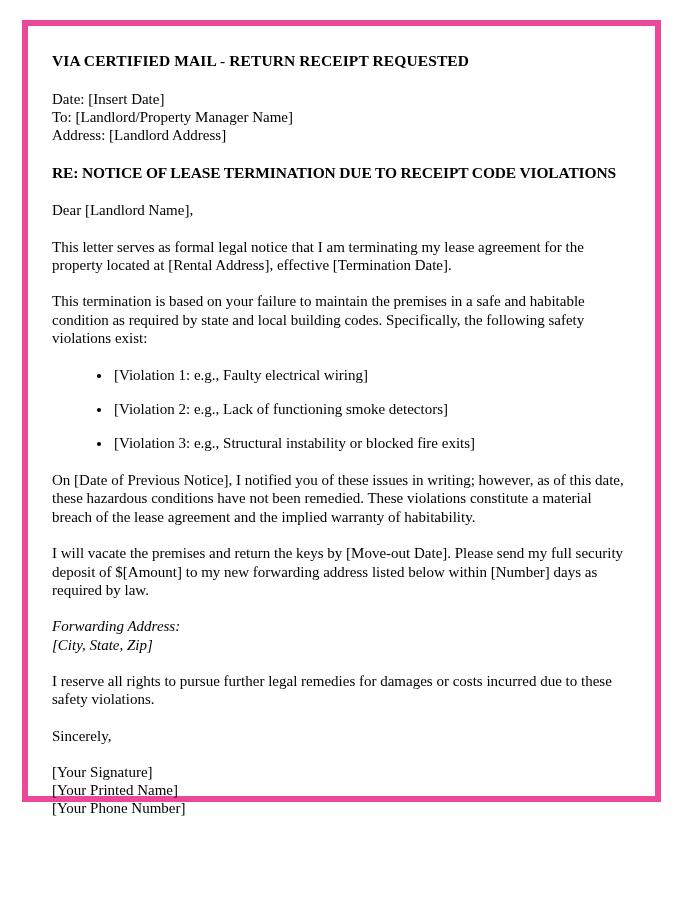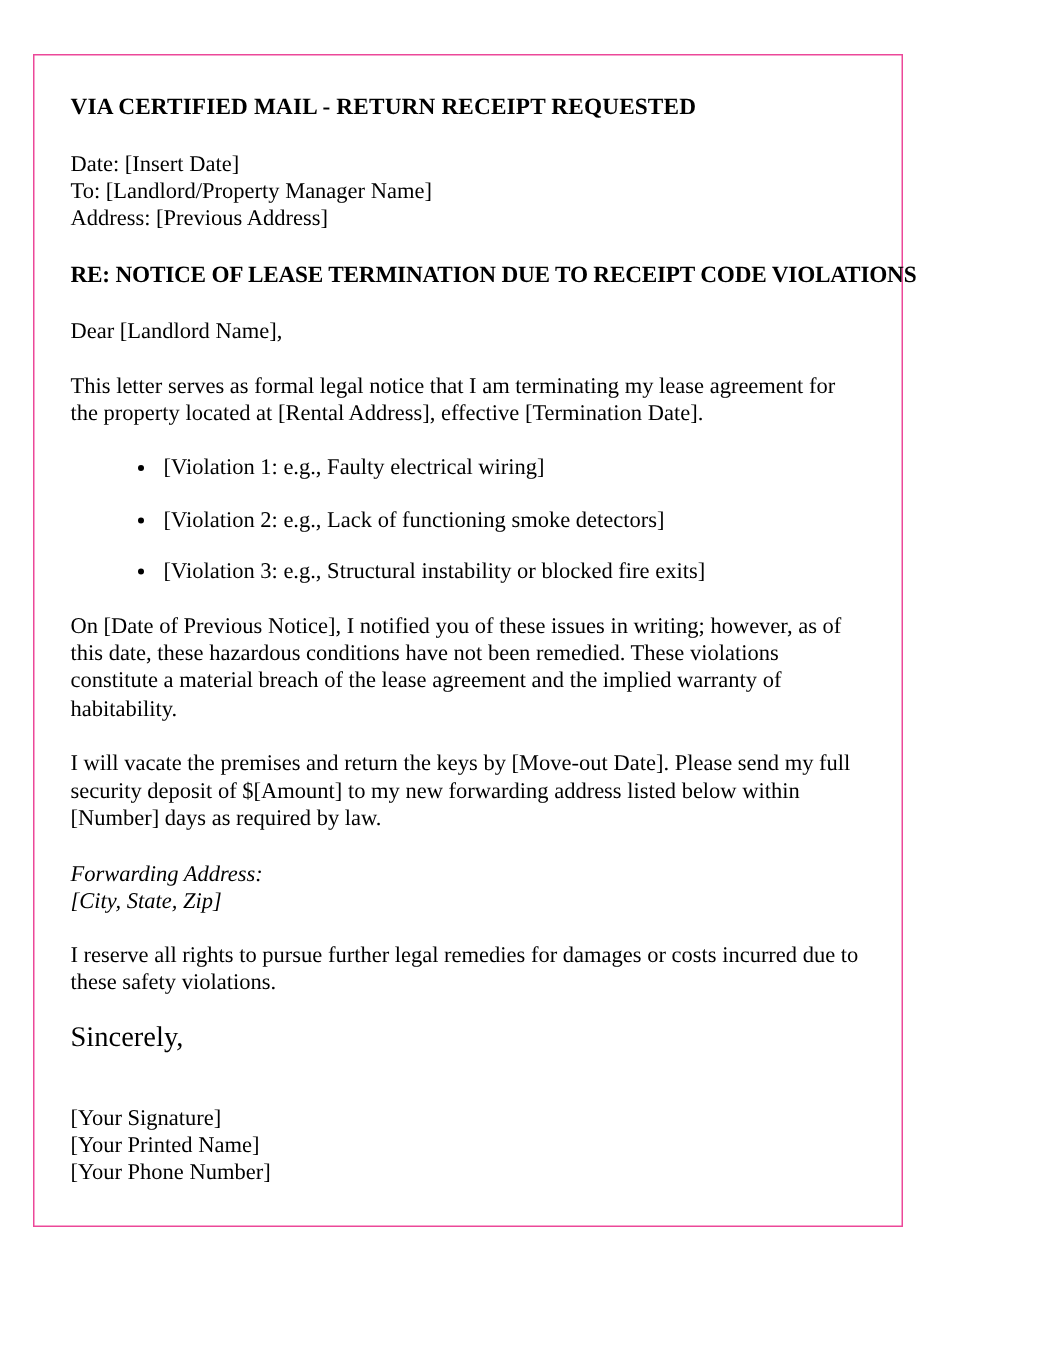--- a/index.html
+++ b/index.html
@@ -11,25 +11,25 @@
     width: 700px;
     height: 900px;
     font-family: "Liberation Serif", "DejaVu Serif", serif;
     color: #000000;
     overflow: hidden;
   }
 
   .page-frame {
     position: absolute;
     left: 22px;
-    top: 36px;
-    width: 580px;
+    top: 20px;
+    width: 639px;
     height: 782px;
     box-sizing: border-box;
-    border: 1px solid #ec4899;
+    border: 6px solid #ec4899;
     background: #ffffff;
   }
 
   .letter-body {
     box-sizing: border-box;
     padding: 26px 24px 0 24px;
     width: 100%;
     height: 100%;
   }
 
@@ -88,23 +88,23 @@
     font-size: 15px;
     line-height: 18.2px;
     margin: 0 0 18px 0;
   }
   .block-lines .bl-line {
     display: block;
     font-style: italic;
   }
 
   .closing {
-    font-size: 19px;
+    font-size: 15px;
     line-height: 18.2px;
-    margin: 0 0 36px 0;
+    margin: 0 0 18px 0;
   }
 
   .signature-block {
     font-size: 15px;
     line-height: 18.2px;
     margin: 0;
   }
   .signature-block .sig-line {
     display: block;
   }
@@ -113,29 +113,30 @@
 <body>
 
 <div class="page-frame">
   <div class="letter-body">
 
     <p class="doc-heading">VIA CERTIFIED MAIL - RETURN RECEIPT REQUESTED</p>
 
     <div class="address-block">
       <span class="addr-line">Date: [Insert Date]</span>
       <span class="addr-line">To: [Landlord/Property Manager Name]</span>
-      <span class="addr-line">Address: [Previous Address]</span>
+      <span class="addr-line">Address: [Landlord Address]</span>
     </div>
 
     <p class="re-heading">RE: NOTICE OF LEASE TERMINATION DUE TO RECEIPT CODE VIOLATIONS</p>
 
     <p class="salutation">Dear [Landlord Name],</p>
 
     <p class="para">This letter serves as formal legal notice that I am terminating my lease agreement for the property located at [Rental Address], effective [Termination Date].</p>
 
+    <p class="para">This termination is based on your failure to maintain the premises in a safe and habitable condition as required by state and local building codes. Specifically, the following safety violations exist:</p>
 
     <ul class="violations-list">
       <li>[Violation 1: e.g., Faulty electrical wiring]</li>
       <li>[Violation 2: e.g., Lack of functioning smoke detectors]</li>
       <li>[Violation 3: e.g., Structural instability or blocked fire exits]</li>
     </ul>
 
     <p class="para">On [Date of Previous Notice], I notified you of these issues in writing; however, as of this date, these hazardous conditions have not been remedied. These violations constitute a material breach of the lease agreement and the implied warranty of habitability.</p>
 
     <p class="para">I will vacate the premises and return the keys by [Move-out Date]. Please send my full security deposit of $[Amount] to my new forwarding address listed below within [Number] days as required by law.</p>

